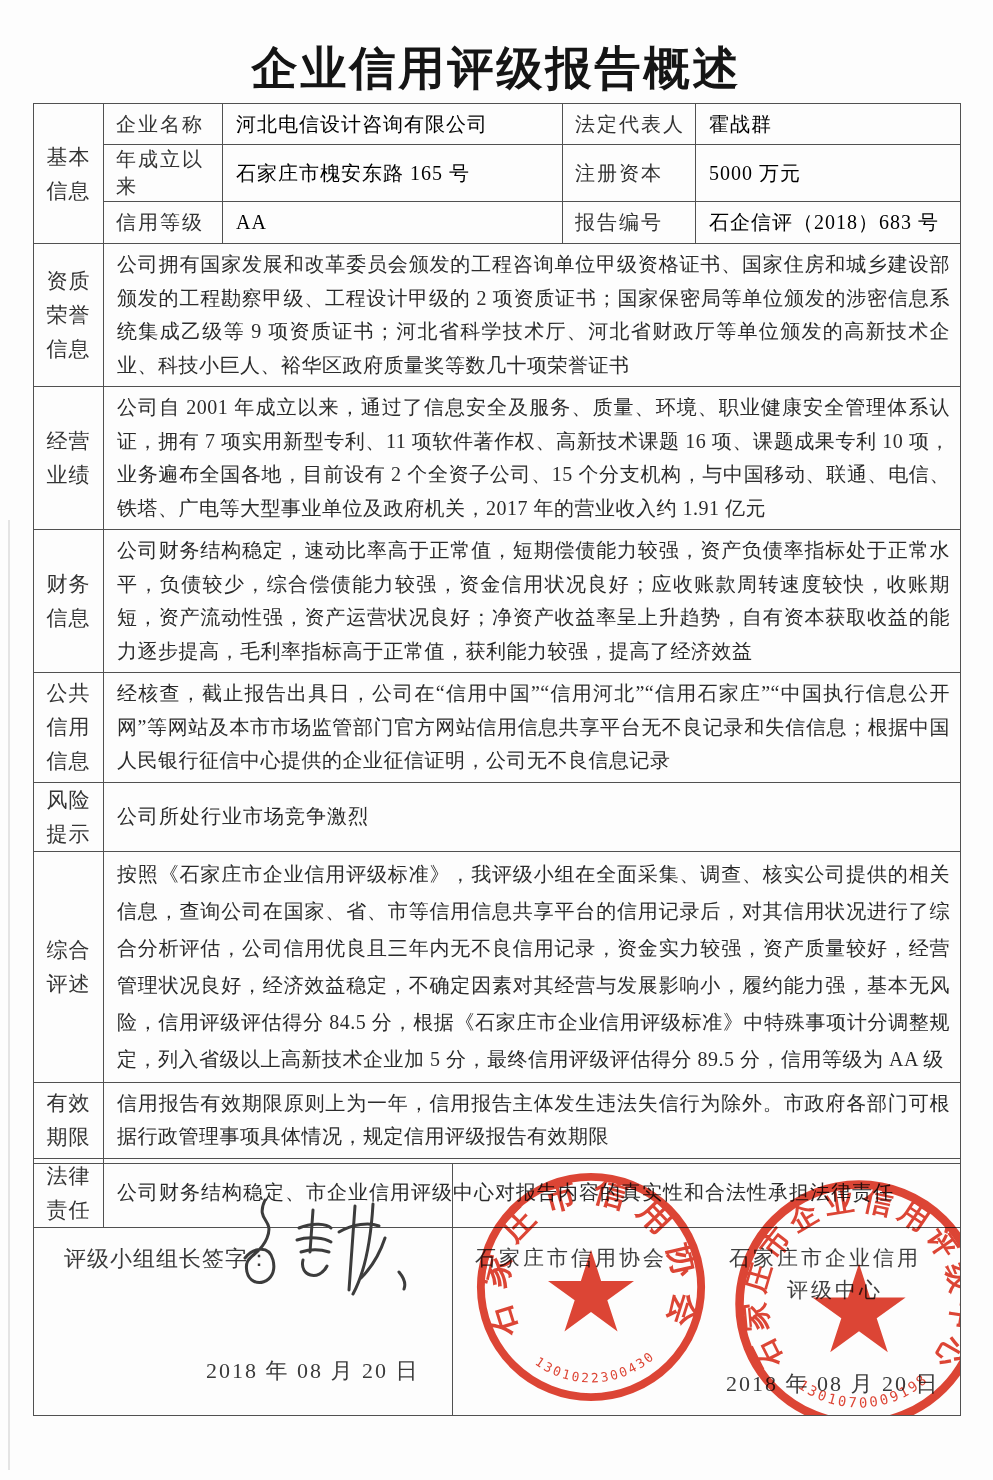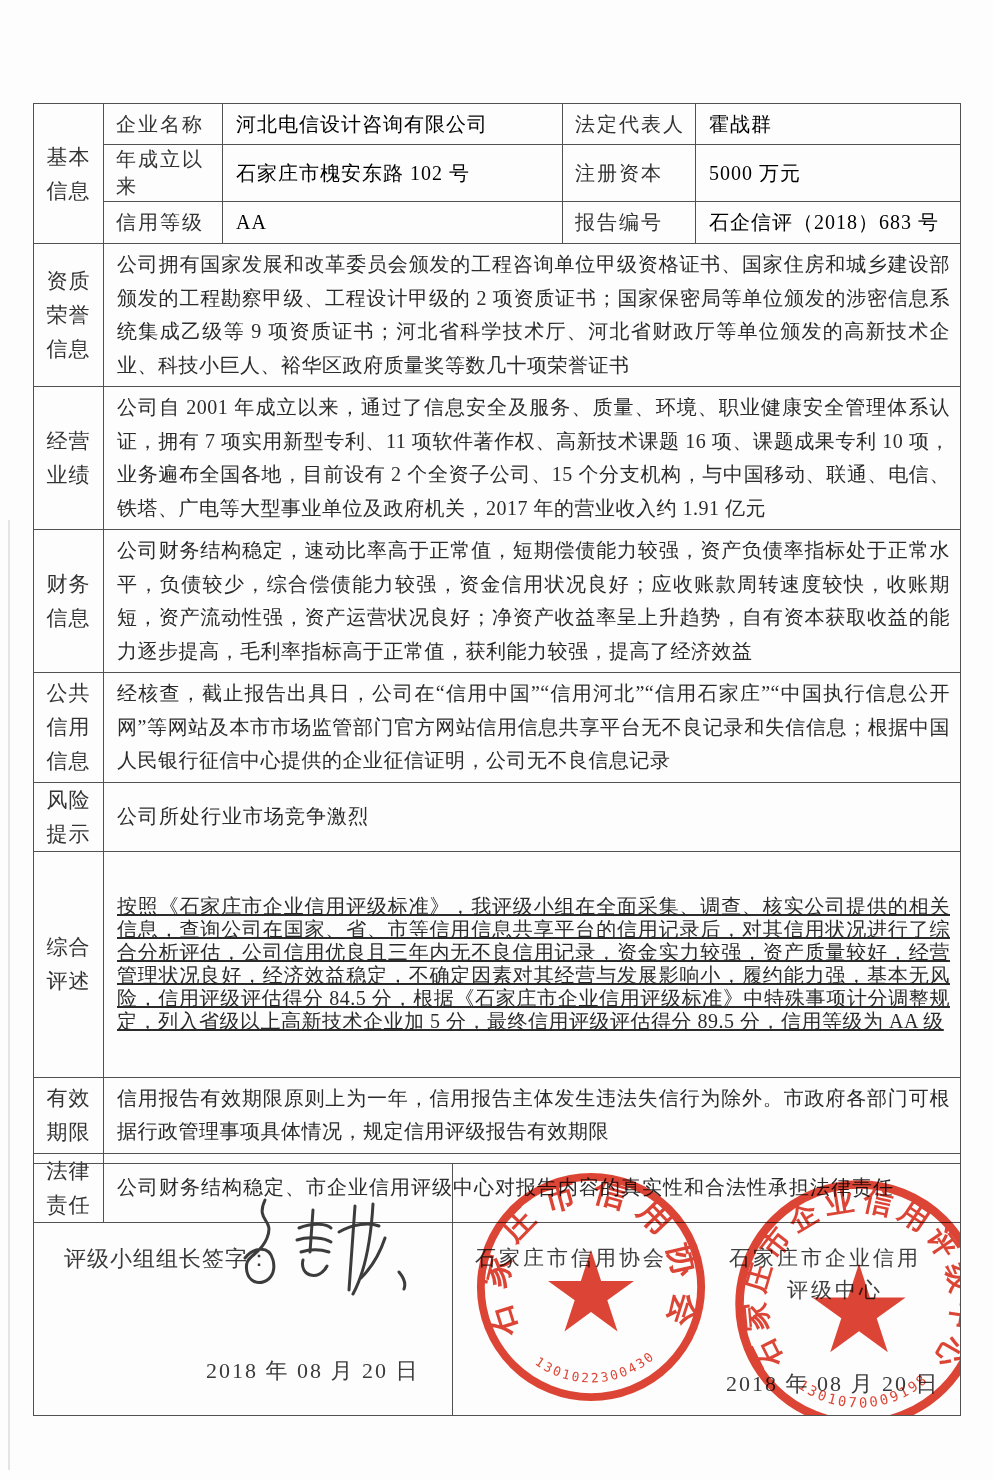--- a/index.html
+++ b/index.html
@@ -11,21 +11,21 @@
   table{border-collapse:collapse;table-layout:fixed;}
   td{border:1px solid #515151;vertical-align:middle;overflow:hidden;}
   .main-table{position:absolute;left:33px;top:103px;width:927px;}
   .bottom-table{position:absolute;left:33px;top:1163px;width:927px;}
   .seclabel{font-size:21px;text-align:center;line-height:34px;letter-spacing:1px;
             word-break:break-all;padding:0 12px;color:#333;}
   .fieldlabel{font-size:20px;padding-left:12px;letter-spacing:2px;color:#333;}
   .fieldvalue{font-size:20px;padding-left:13px;letter-spacing:1px;color:#000000;}
   .para{font-size:20px;line-height:33.5px;text-align:justify;
         padding:4px 10px 4px 13px;letter-spacing:0.5px;color:#2b2b2b;}
-  .para-tight{line-height:23px;text-decoration:underline;}
+  .para-tight{line-height:37px;}
   .single{font-size:20px;padding-left:13px;letter-spacing:1px;}
   .sign-header{font-size:21px;text-align:center;letter-spacing:2px;color:#333;}
   .sign-cell,.seal-cell{position:relative;vertical-align:top;}
   .leader-label{position:absolute;left:30px;top:80px;font-size:22px;letter-spacing:1px;color:#3a3a3a;}
   .signature{position:absolute;left:197px;top:30px;}
   .date{position:absolute;font-size:22px;letter-spacing:2px;color:#3a3a3a;white-space:nowrap;}
   .date-left{left:172px;top:192px;}
   .date-right{left:273px;top:205px;z-index:1;}
   .seal-overlay{position:absolute;font-size:21px;letter-spacing:3px;color:#3f3f3f;white-space:nowrap;z-index:1;}
   .ov1{left:22px;top:80px;}
@@ -33,40 +33,41 @@
   .ov2b{left:334px;top:112px;}
   .seal{position:absolute;mix-blend-mode:multiply;opacity:.95;z-index:2;}
   .seal1{left:20px;top:5px;}
   .seal2{left:278px;top:12px;}
 </style>
 </head>
 <body>
 
 <div class="page">
   <div class="scan-line"></div>
+  <div class="title">企业信用评级报告概述</div>
 
   <table class="main-table">
     <colgroup>
       <col style="width:70px">
         <col style="width:119px">
         <col style="width:340px">
       <col style="width:133px">
         <col style="width:265px">
     </colgroup>
     <tbody>
         <tr style="height:41px">
       <td rowspan="3" class="seclabel">基本信息</td>
       <td class="fieldlabel">企业名称</td>
       <td class="fieldvalue">河北电信设计咨询有限公司</td>
       <td class="fieldlabel">法定代表人</td>
       <td class="fieldvalue">霍战群</td>
     </tr>
     <tr style="height:42px">
       <td class="fieldlabel">年成立以来</td>
-      <td class="fieldvalue">石家庄市槐安东路 102 号</td>
+      <td class="fieldvalue">石家庄市槐安东路 165 号</td>
       <td class="fieldlabel">注册资本</td>
       <td class="fieldvalue">5000 万元</td>
     </tr>
     <tr style="height:42px">
       <td class="fieldlabel">信用等级</td>
       <td class="fieldvalue">AA</td>
       <td class="fieldlabel">报告编号</td>
       <td class="fieldvalue">石企信评（2018）683 号</td>
     </tr>
     <tr style="height:135px">

